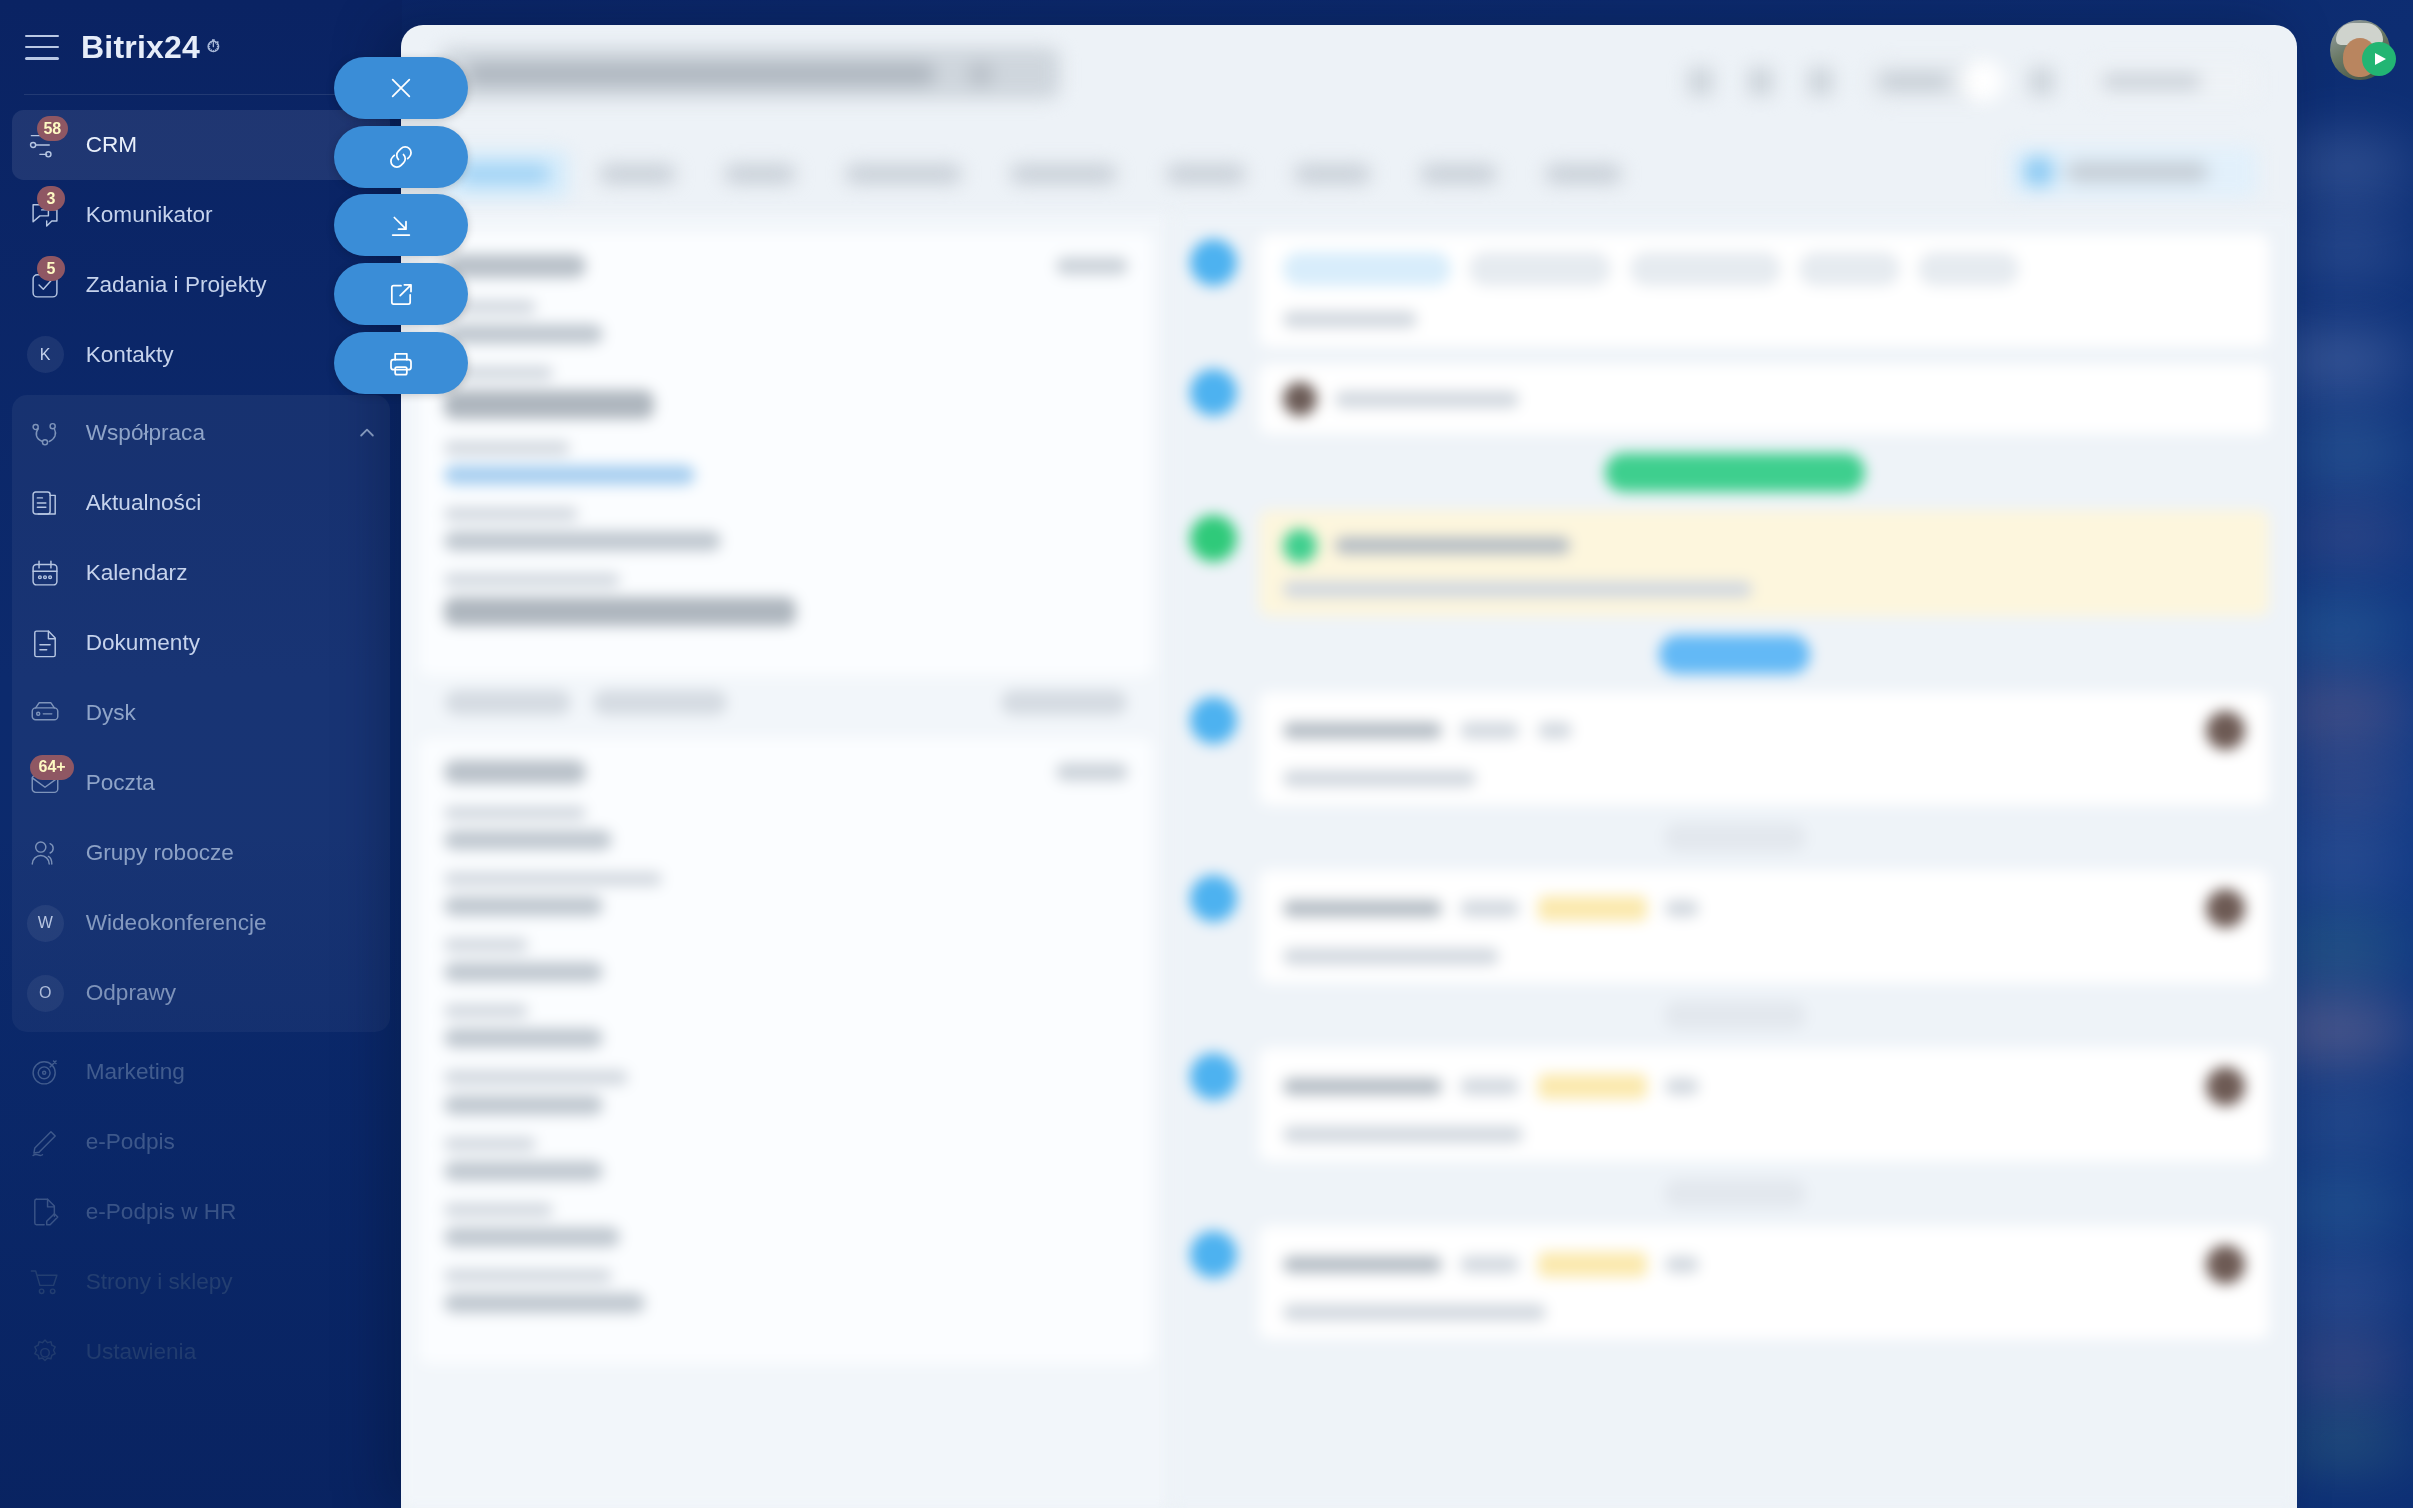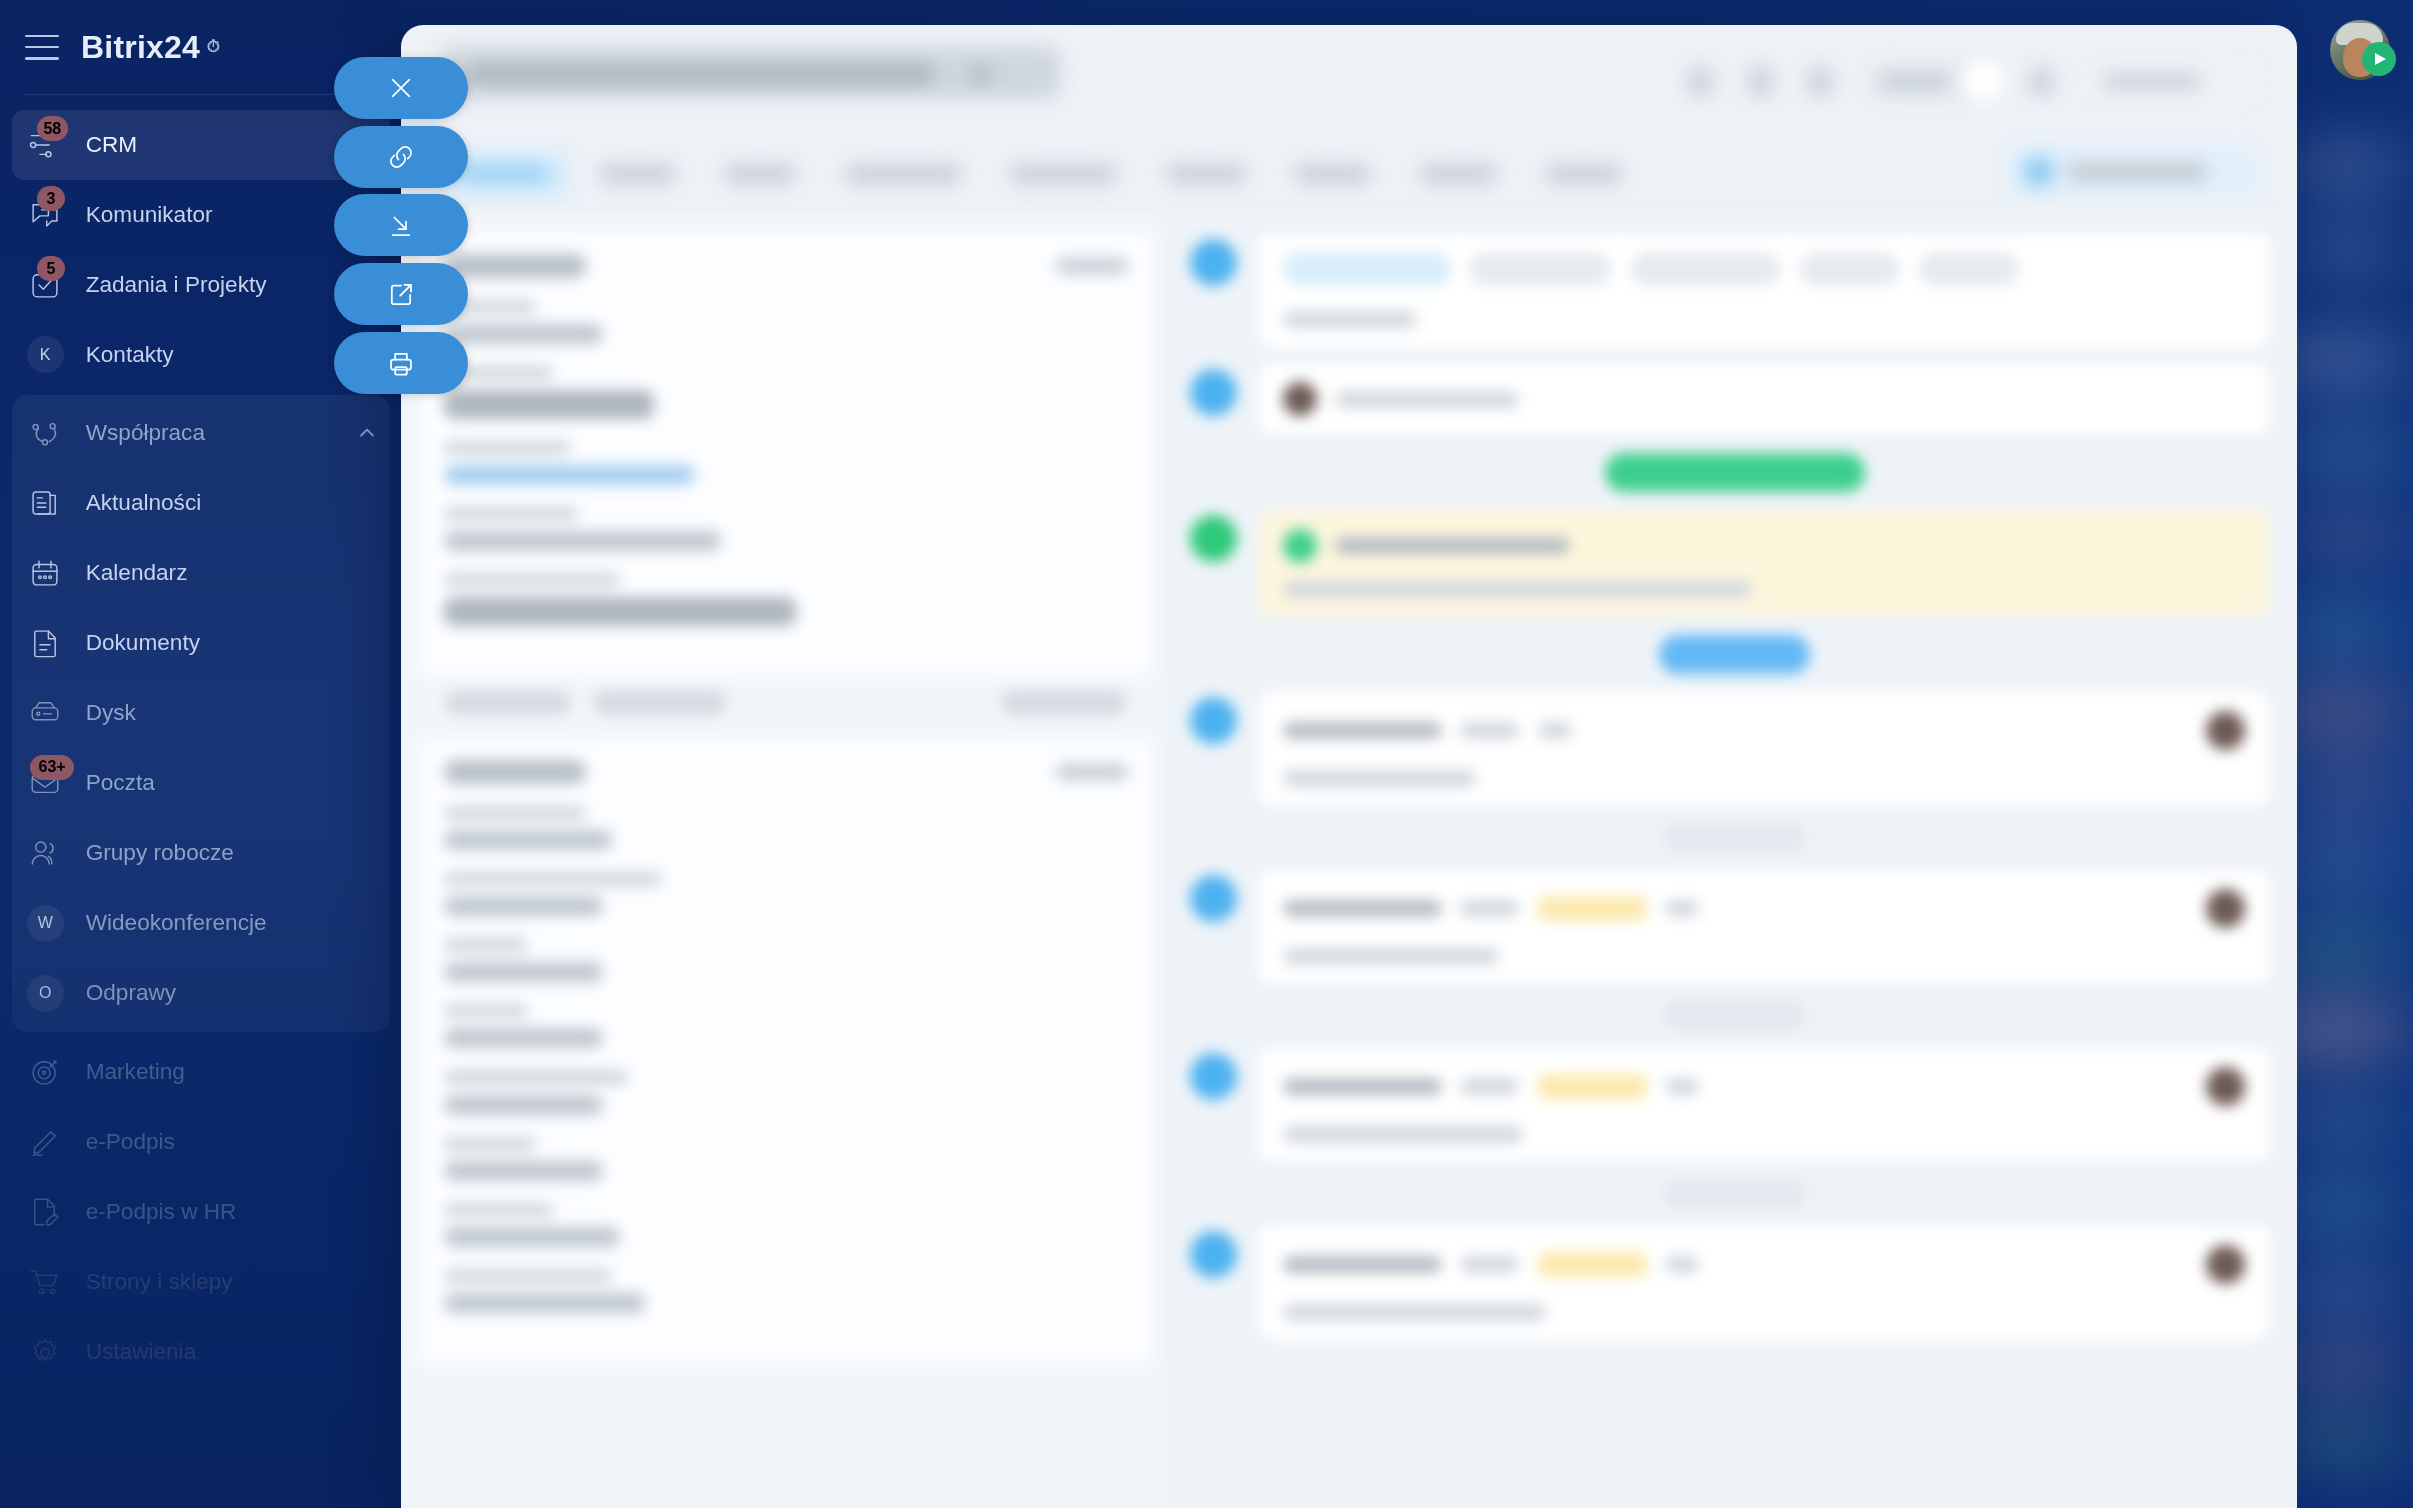--- a/index.html
+++ b/index.html
@@ -85,21 +85,21 @@
 
   .sb-letter {
     width: 37px; height: 37px; border-radius: 50%;
     background: rgba(255,255,255,.07);
     display:flex; align-items:center; justify-content:center;
     font-size: 16px; color:#c6d3ec;
   }
   .badge {
     position:absolute; left: 25px; top: 6.7px;
     min-width: 28.5px; height: 25px; padding: 0 6.7px;
-    background: #8f5763; color:#000000;
+    background: #8f5763; color:#fef9c3;
     border-radius: 12.6px;
     font-size: 16px; font-weight:600;
     display:flex; align-items:center; justify-content:center;
     z-index: 3;
   }
   .badge.wide { left: 18.4px; min-width: 44px; }
 
   .sb-group-hi {
     background: rgba(255,255,255,.05);
     border-radius: 15px;
@@ -401,21 +401,21 @@
               <svg viewBox="0 0 40 40" stroke-linecap="round" stroke-linejoin="round">
                 <rect x="5" y="14" width="30" height="14" rx="4"></rect>
                 <path d="M9 14l4-6h14l4 6"></path>
                 <circle cx="12" cy="21" r="1.8"></circle>
                 <path d="M18 21h10"></path>
               </svg>
             </span>
             <span>Dysk</span>
           </div>
           <div class="sb-item dim">
-            <div class="badge wide">63+</div>
+            <div class="badge wide">64+</div>
             <span class="ic">
               <svg viewBox="0 0 40 40" stroke-linecap="round" stroke-linejoin="round">
                 <rect x="5" y="11" width="30" height="20" rx="4"></rect>
                 <path d="M5 14l15 11 15-11"></path>
               </svg>
             </span>
             <span>Poczta</span>
           </div>
           <div class="sb-item dim">
             <span class="ic">

